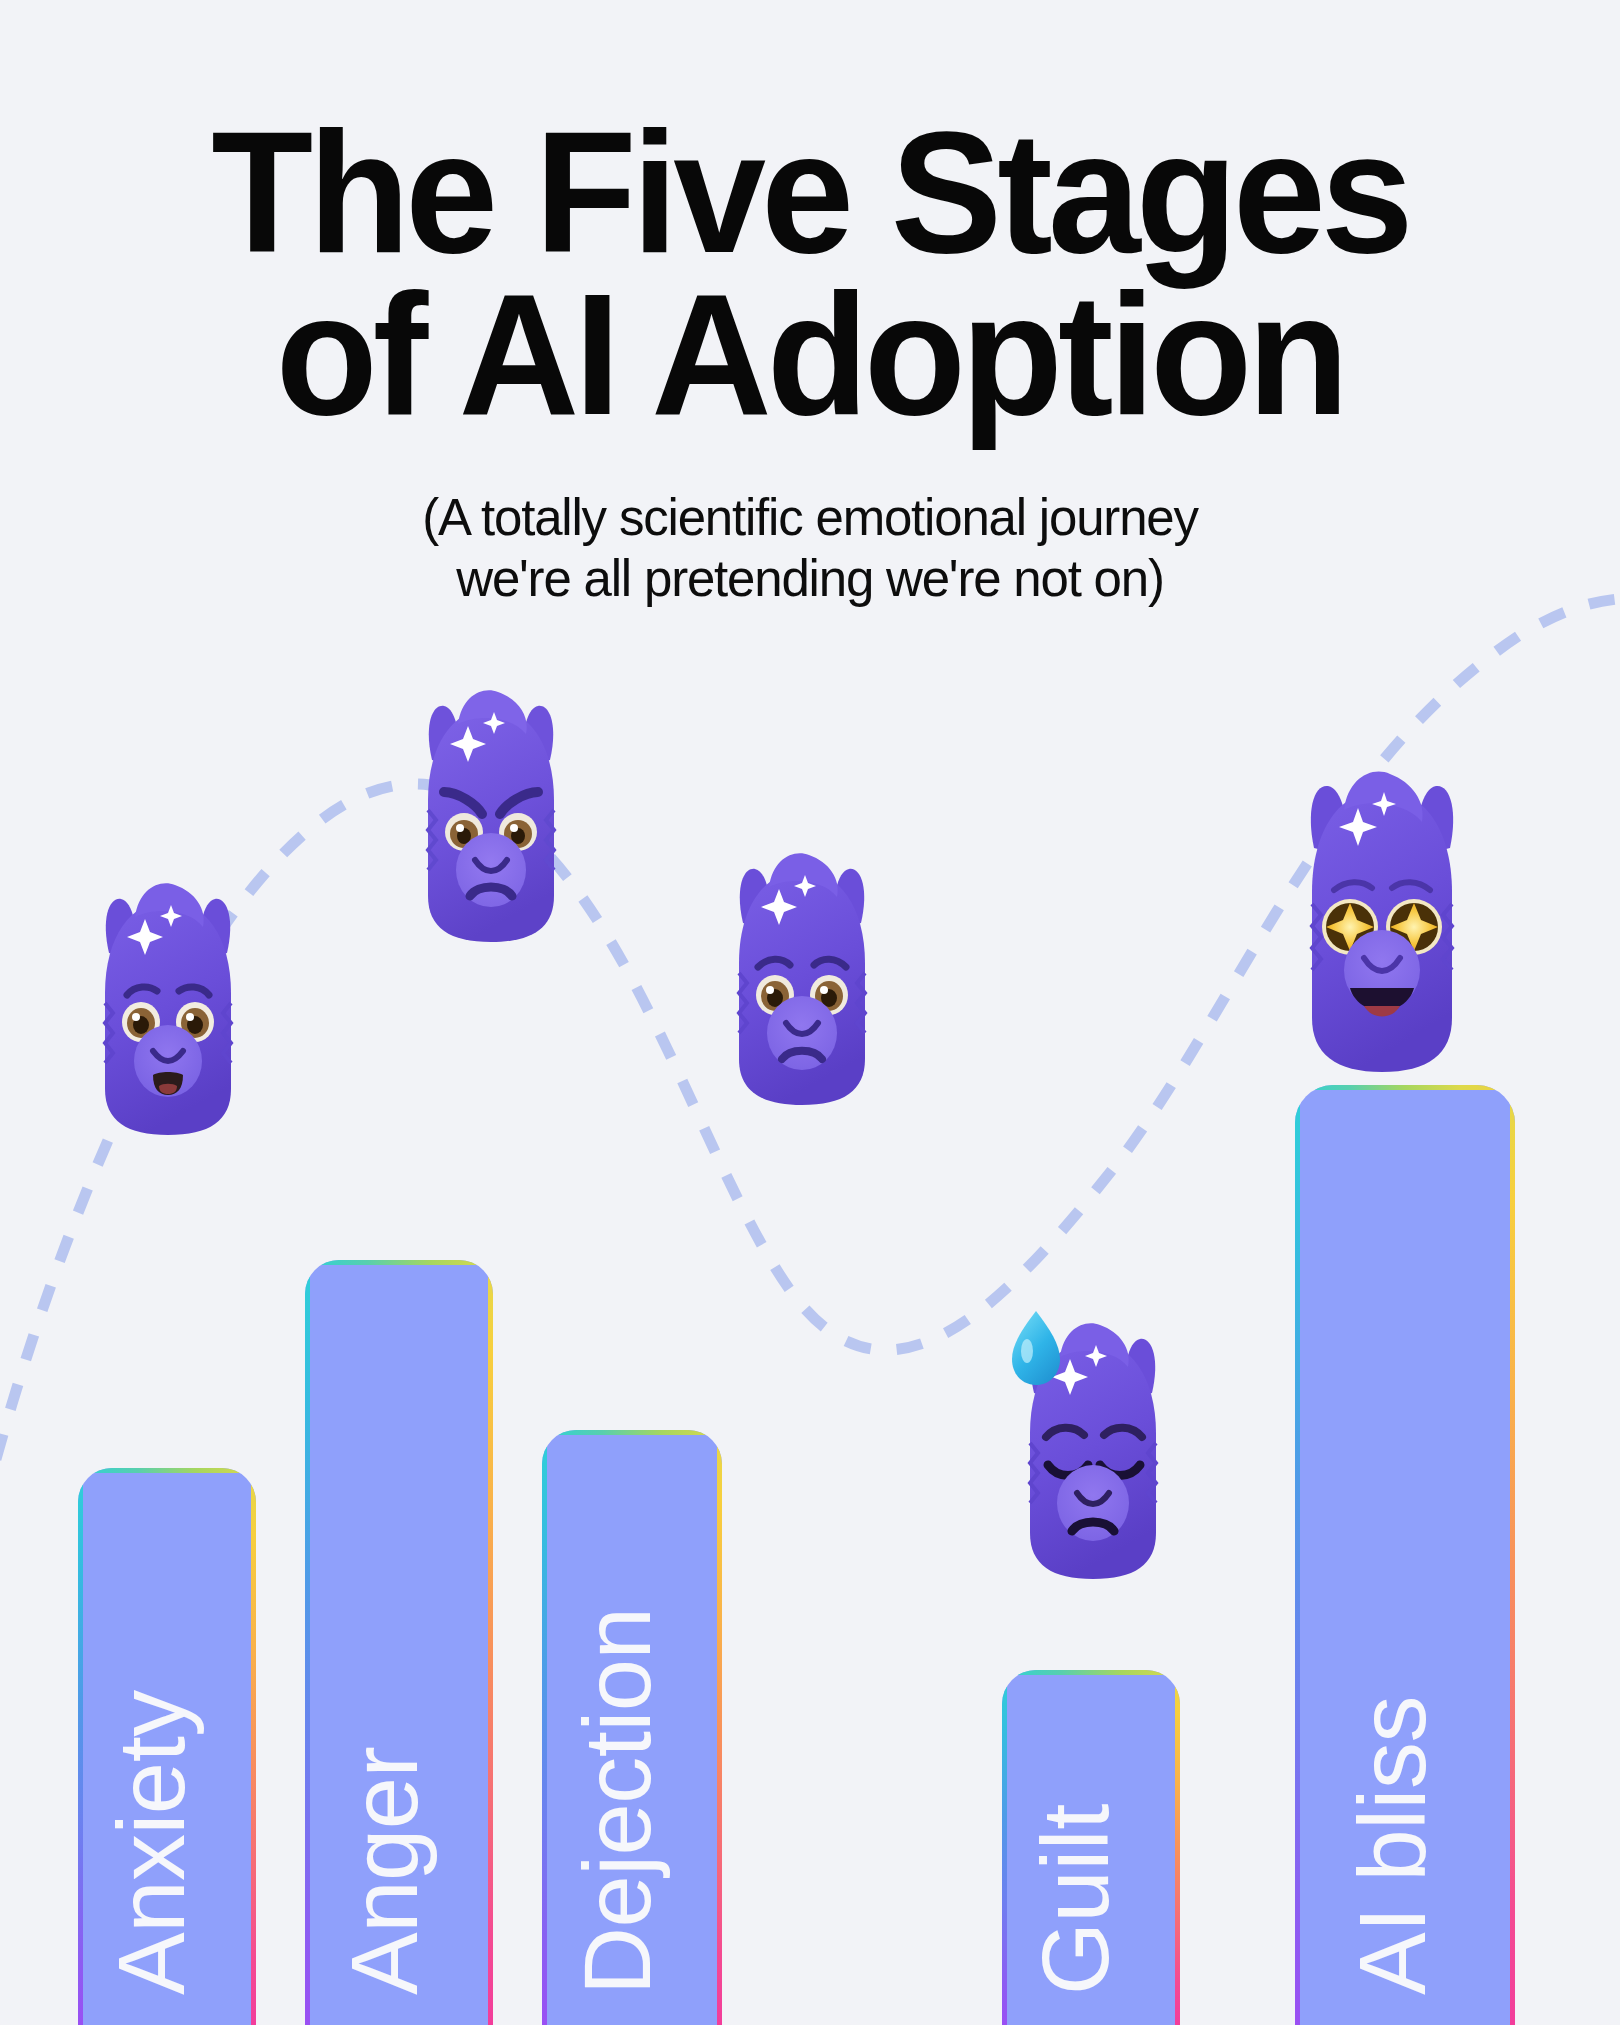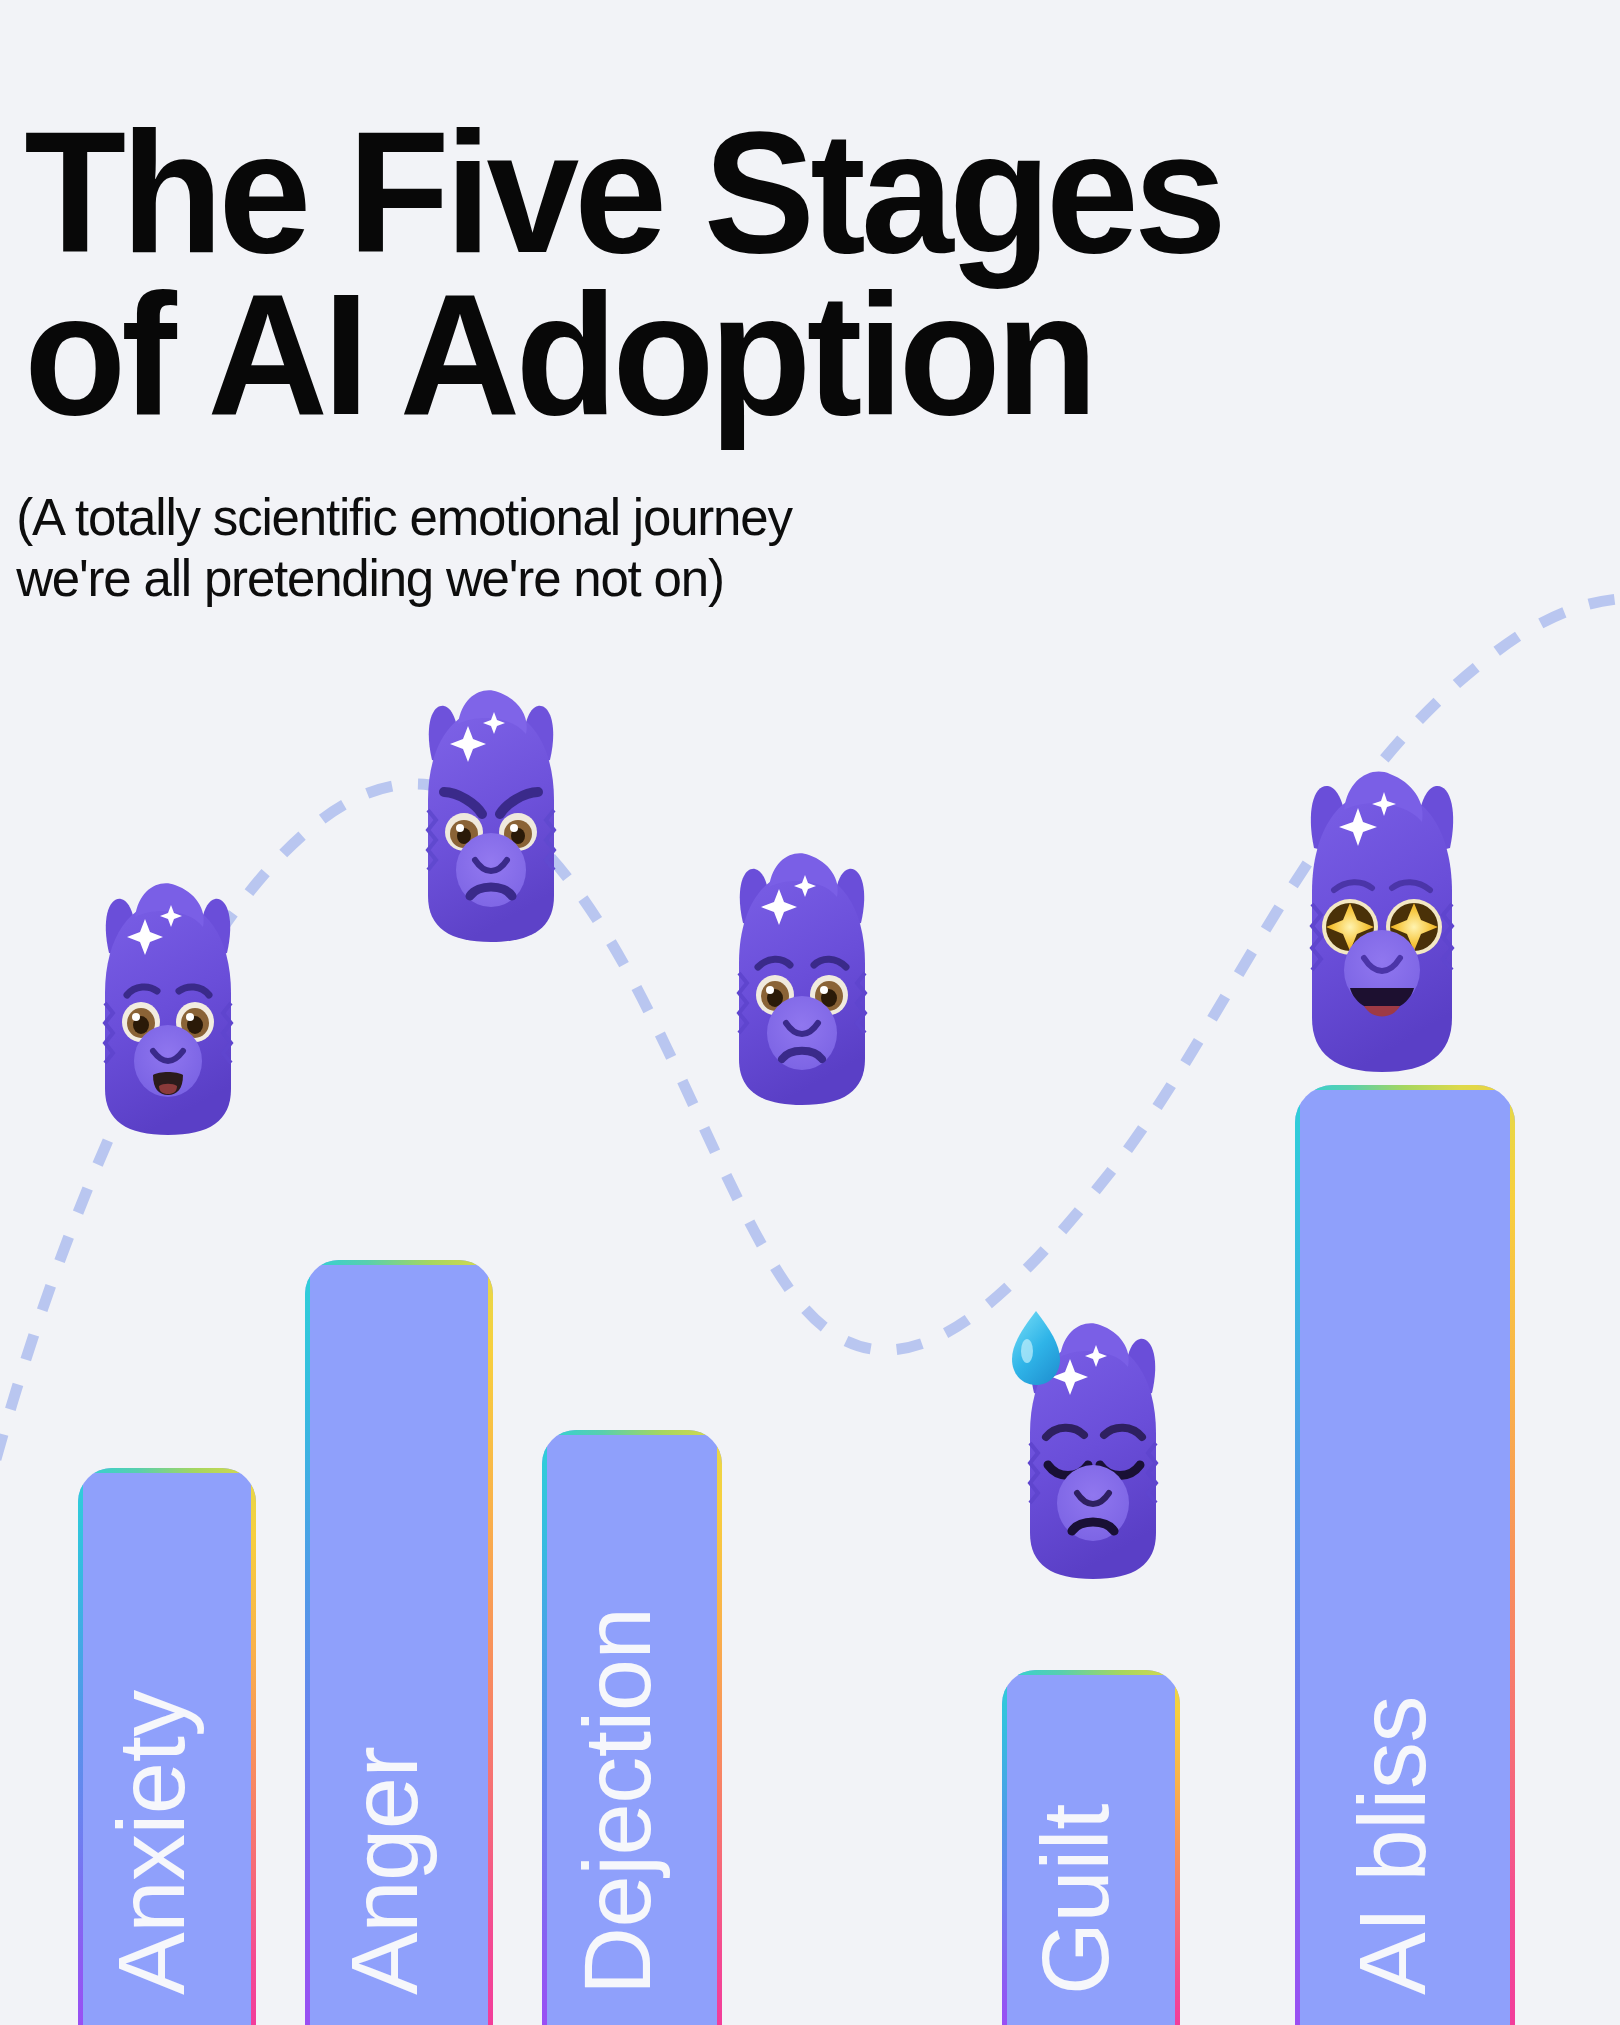--- a/index.html
+++ b/index.html
@@ -5,21 +5,21 @@
   * { margin:0; padding:0; box-sizing:border-box; }
   html,body { width:1620px; height:2025px; }
   body {
     background:#f2f3f7;
     font-family:"Liberation Sans", sans-serif;
     overflow:hidden;
     position:relative;
   }
 
   
-  #header { position:absolute; top:0; left:0; width:1620px; text-align:left; }
+  #header { position:absolute; top:0; left:0; width:1620px; text-align:center; }
   #page-title {
     font-size:172px;
     font-weight:700;
     line-height:0.94;
     letter-spacing:-5px;
     color:#080808;
     padding-top:112px;
     transform:scaleX(0.97);
   }
   #page-subtitle {

